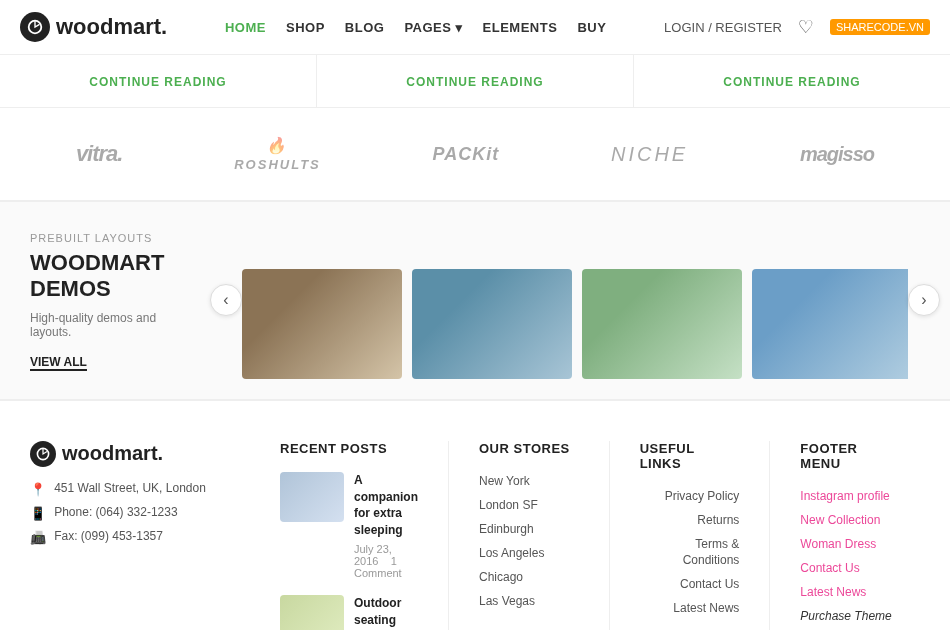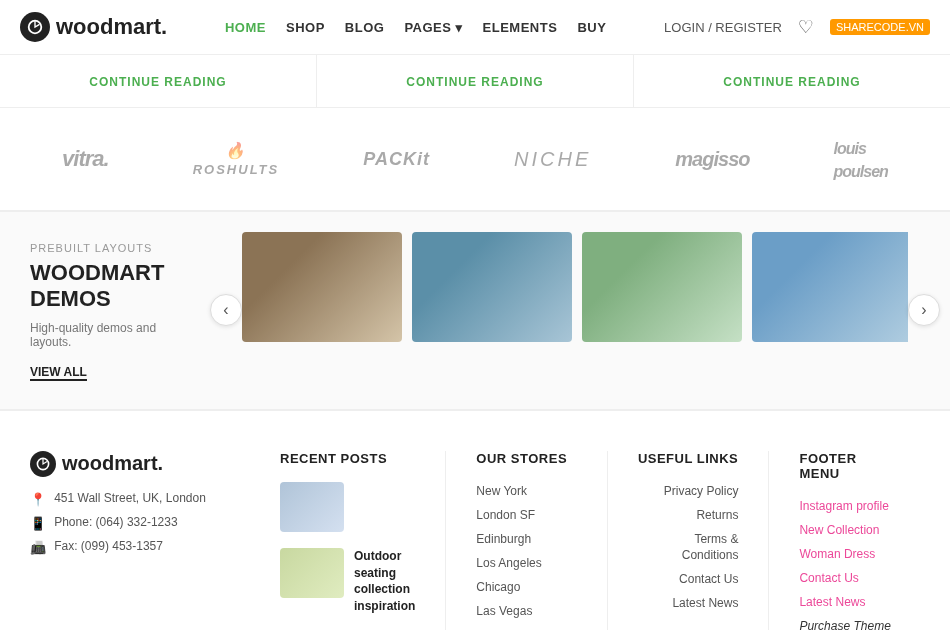--- a/index.html
+++ b/index.html
@@ -31,21 +31,21 @@
     .brand-vitra span { font-size: 22px; }
     .brand-roshults { flex-direction: column; gap: 2px; }
     .brand-roshults .brand-icon { font-size: 16px; }
     .brand-roshults span { font-size: 13px; letter-spacing: 2px; text-transform: uppercase; font-weight: 700; }
     .brand-packit span { font-size: 18px; font-weight: 900; letter-spacing: 1px; }
     .brand-niche span { font-size: 20px; font-weight: 300; letter-spacing: 3px; text-transform: uppercase; }
     .brand-magisso span { font-size: 20px; font-weight: 700; font-style: italic; }
     .brand-louis span { font-size: 16px; font-weight: 700; line-height: 1.2; text-align: center; }
 
     
-    .demos-section { display: flex; align-items: flex-start; padding: 20px 10px; background: #fafafa; border-top: 1px solid #eee; border-bottom: 1px solid #eee; position: relative; }
+    .demos-section { display: flex; align-items: flex-end; padding: 20px 10px; background: #fafafa; border-top: 1px solid #eee; border-bottom: 1px solid #eee; position: relative; }
     .demos-left { width: 200px; padding: 10px 20px; flex-shrink: 0; }
     .demos-label { font-size: 11px; color: #999; text-transform: uppercase; letter-spacing: 1px; margin-bottom: 6px; }
     .demos-title { font-size: 22px; font-weight: 900; color: #222; margin-bottom: 8px; line-height: 1.2; }
     .demos-desc { font-size: 12px; color: #777; margin-bottom: 14px; }
     .view-all-link { font-size: 12px; font-weight: 700; color: #222; text-decoration: none; border-bottom: 2px solid #222; padding-bottom: 0; }
     .demos-carousel { display: flex; gap: 10px; overflow: hidden; flex: 1; }
     .demo-thumb { width: 160px; height: 110px; border-radius: 4px; overflow: hidden; background: #e0e0e0; flex-shrink: 0; }
     .carousel-btn { width: 32px; height: 32px; background: white; border: 1px solid #ddd; border-radius: 50%; display: flex; align-items: center; justify-content: center; cursor: pointer; font-size: 16px; color: #555; flex-shrink: 0; align-self: center; box-shadow: 0 1px 4px rgba(0,0,0,0.1); }
 
     
@@ -132,23 +132,20 @@
   </div>
   <div class="brand-item brand-packit">
     <span>PACKit</span>
   </div>
   <div class="brand-item brand-niche">
     <span>NICHE</span>
   </div>
   <div class="brand-item brand-magisso">
     <span>magisso</span>
   </div>
-  <div class="brand-item">
-    <span class="brand-louis"><span>louis<br>poulsen</span></span>
-  </div>
 </div>
 
 <div class="demos-section">
   <div class="demos-left">
     <div class="demos-label">PREBUILT LAYOUTS</div>
     <div class="demos-title">WOODMART DEMOS</div>
     <div class="demos-desc">High-quality demos and layouts.</div>
     <a href="#" class="view-all-link">VIEW ALL</a>
   </div>
   <button class="carousel-btn">‹</button>
@@ -186,20 +183,28 @@
         <span class="icon">📠</span>
         <span>Fax: (099) 453-1357</span>
       </div>
     </div>
 
     <div class="footer-col">
       <div class="footer-col-title">RECENT POSTS</div>
       <ul class="recent-posts-list">
         <li class="recent-post-item">
           <div class="post-thumb post-thumb-1"></div>
+          <div class="post-info">
+            <div class="post-title">A companion for extra sleeping</div>
+            <div class="post-meta">
+              <span>July 23, 2016</span>
+              &nbsp;&nbsp;
+              <span>1 Comment</span>
+            </div>
+          </div>
         </li>
         <li class="recent-post-item">
           <div class="post-thumb post-thumb-2"></div>
           <div class="post-info">
             <div class="post-title">Outdoor seating collection inspiration</div>
 
           </div>
         </li>
       </ul>
     </div>

